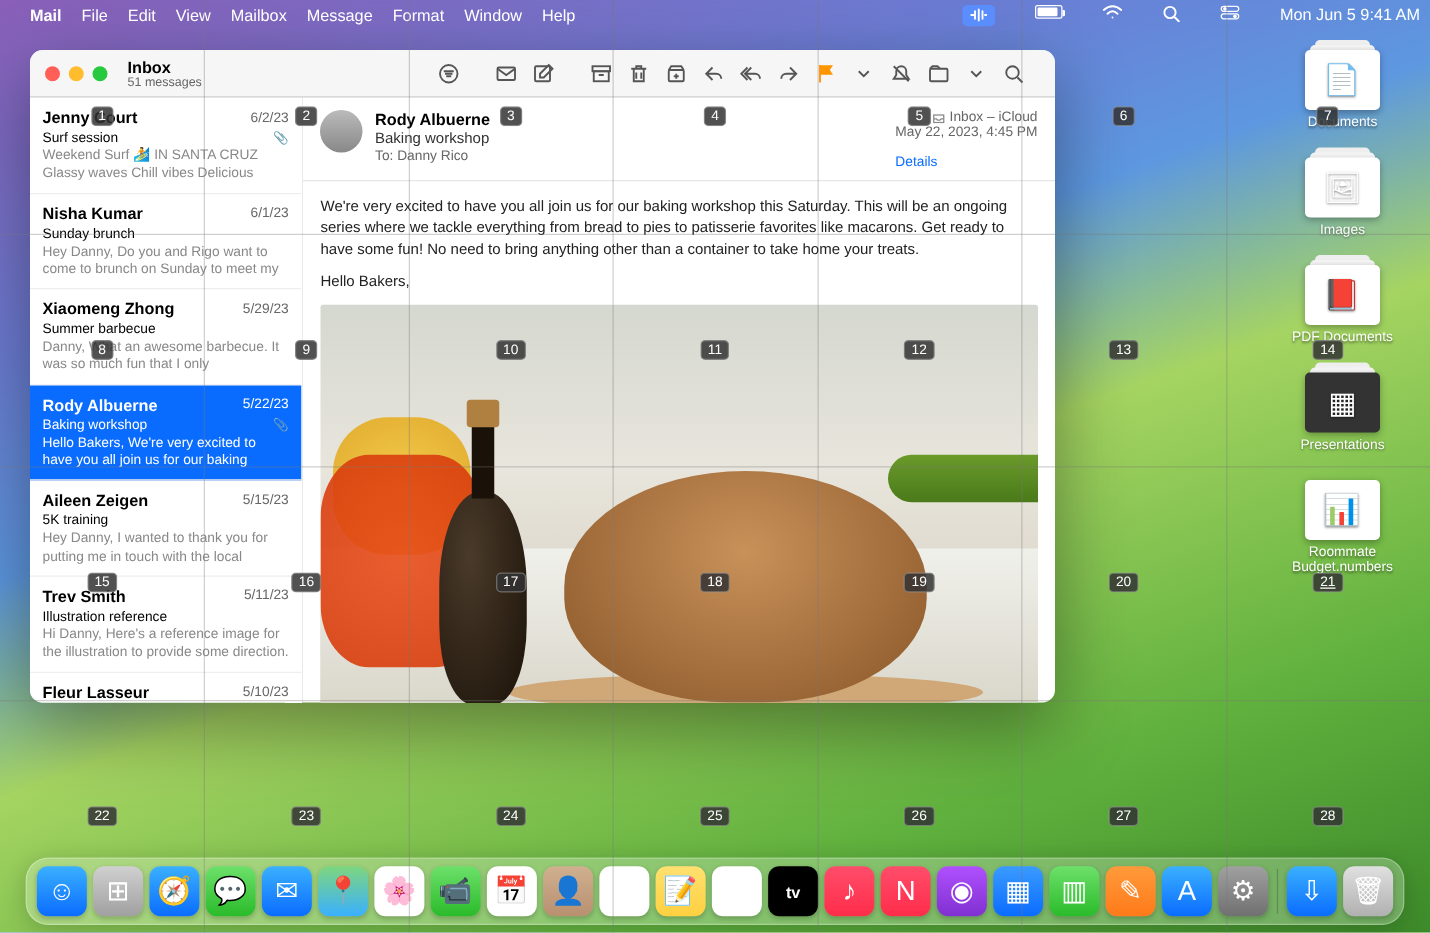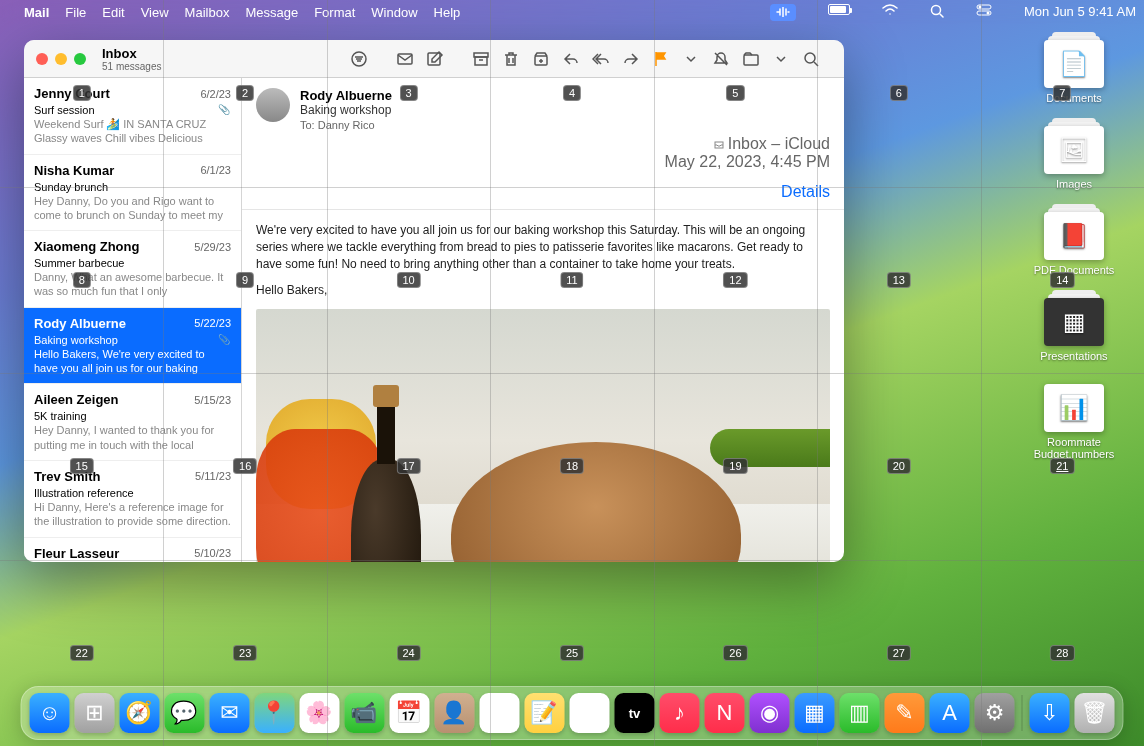--- a/index.html
+++ b/index.html
@@ -62,21 +62,21 @@
 
 
 .reader { flex: 1; display: flex; flex-direction: column; overflow: hidden; }
 .email-header { padding: 10px 14px 8px; border-bottom: 1px solid #e5e5e5; }
 .email-header .top { display: flex; align-items: flex-start; gap: 10px; }
 .avatar { width: 34px; height: 34px; border-radius: 50%; background: linear-gradient(#bbb,#888); flex-shrink: 0; }
 .eh-info { flex: 1; }
 .eh-info .from { font-weight: 700; font-size: 13px; }
 .eh-info .esubj { font-size: 12px; color: #333; }
 .eh-info .to { font-size: 11px; color: #666; margin-top: 2px; }
-.eh-meta { text-align: right; font-size: 16px; color: #666; margin-top: 47px; }
+.eh-meta { font-size: 11px; color: #666; }
 .eh-meta .loc { display:flex; align-items:center; gap:4px; justify-content:flex-end; }
 .eh-meta .details { color: #0a6cff; margin-top: 12px; }
 .email-body { padding: 12px 14px; font-size: 12px; color: #222; line-height: 1.4; overflow-y:auto; flex:1; }
 .email-body p { margin-bottom: 10px; }
 .email-img { width: 100%; height: 330px; background: linear-gradient(180deg, #d5d8d0 0%, #e8e5dc 40%, #cfc8b8 100%); border-radius: 2px; position: relative; overflow:hidden; }
 
 
 .bread-bottle { position:absolute; left:95px; bottom:10px; width:70px; height:245px; }
 .bread-bottle .body { position:absolute; bottom:0; width:70px; height:170px; background:radial-gradient(ellipse at 35% 30%, #4a3a2a, #1a1208); border-radius:45% 45% 38% 38%; }
 .bread-bottle .neck { position:absolute; bottom:165px; left:26px; width:18px; height:60px; background:#1a1208; }

